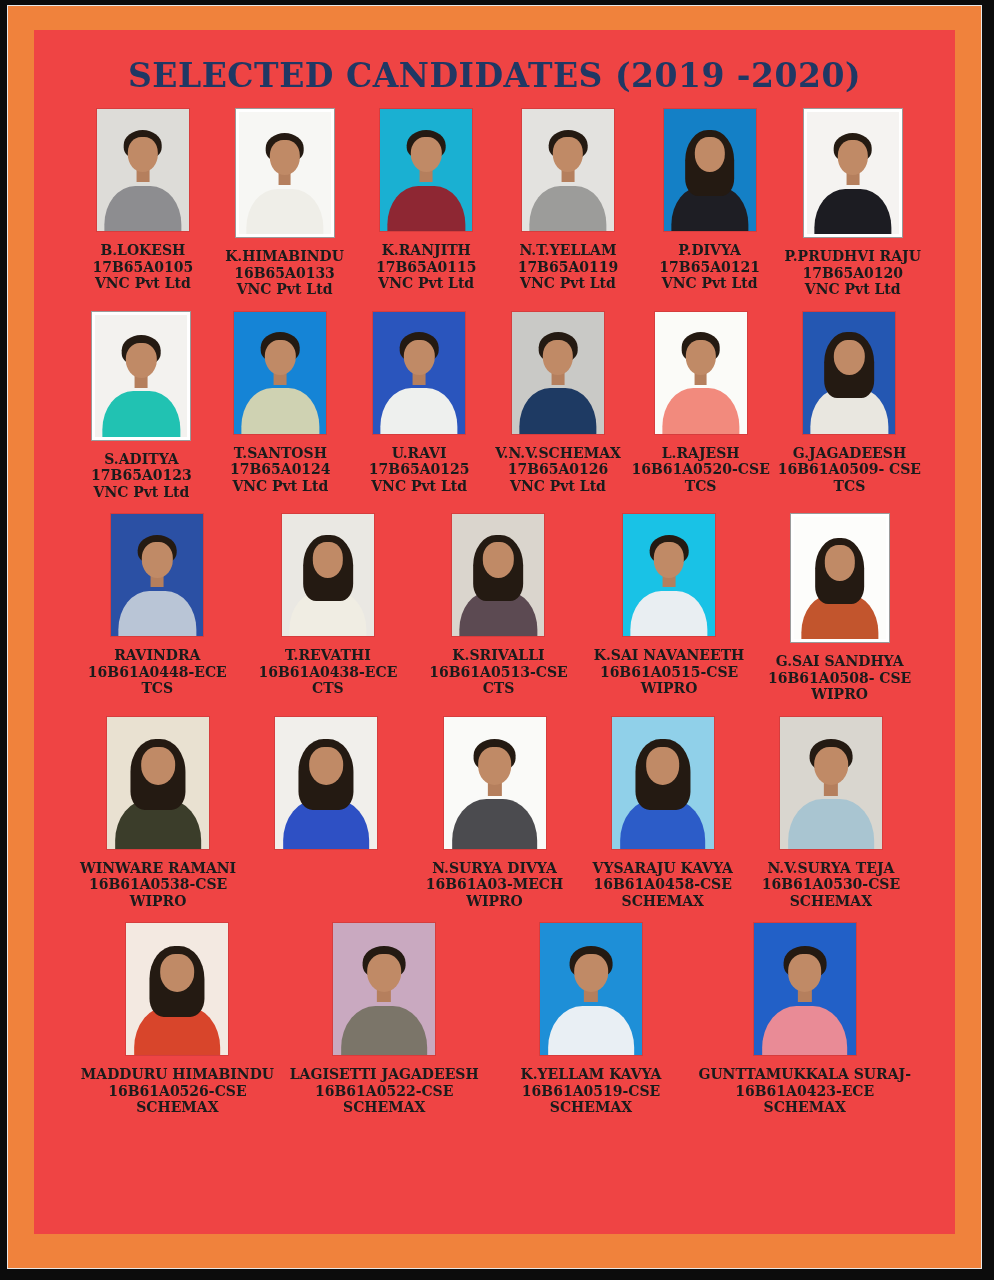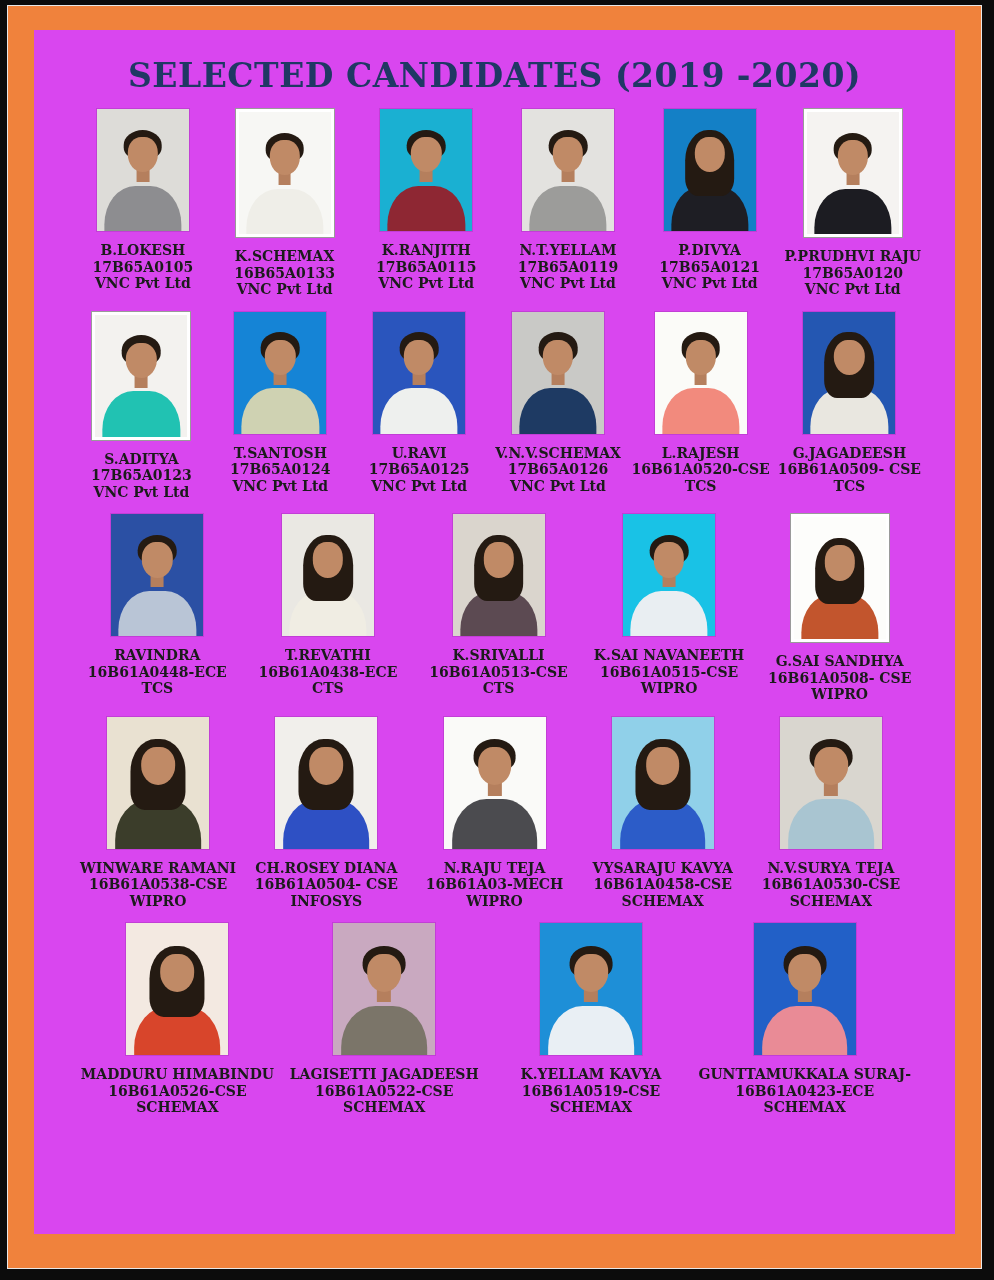--- a/index.html
+++ b/index.html
@@ -8,30 +8,30 @@
     background:#0c0c0c; overflow:hidden;
     font-family:"DejaVu Serif","Liberation Serif",serif;
   }
   .frame {
     position:absolute; left:8px; top:6px; right:13px; bottom:12px;
     background:var(--frame,#f0823c);
     box-shadow:0 0 0 1px #e8e8e8;
   }
   .sheet {
     position:absolute; left:26px; top:24px; right:26px; bottom:34px;
-    background:#d946ef; overflow:hidden;
+    background:#ef4444; overflow:hidden;
   }
   .title {
     margin:26px 10px 8px; text-align:center;
     font-size:33px; font-weight:bold; letter-spacing:0.5px;
     color:var(--title,#203864);
   }
   .grid { padding:6px 0 0 0; }
   .row {
-    display:flex; justify-content:center; align-items:flex-start;
+    display:flex; justify-content:flex-start; align-items:flex-start;
     margin:0 30px 14px 38px;
   }
   .row.cols-5 { margin:0 40px 14px 40px; }
   .row.cols-4 { margin:0 40px 14px 40px; }
   .card { flex:1 1 0; display:flex; flex-direction:column; align-items:center; padding:0 4px; }
   .photo {
     position:relative; width:92px; height:122px; overflow:hidden;
     box-shadow:0 0 0 1px rgba(0,0,0,0.10);
   }
   .row.big .photo { width:102px; height:132px; }
@@ -87,21 +87,21 @@
   </div>
 
   <div class="card">
     <div class="photo bordered" style="background: rgb(247, 247, 244);">
       <div class="torso" style="background: rgb(239, 238, 232);"></div>
       <div class="neck"></div>
       <div class="hair"></div>
       <div class="head"></div>
     </div>
     <div class="caption">
-      <div>K.SCHEMAX</div>
+      <div>K.HIMABINDU</div>
       <div>16B65A0133</div>
       <div>VNC Pvt Ltd</div>
     </div>
   </div>
 
   <div class="card">
     <div class="photo" style="background: rgb(26, 176, 210);">
       <div class="torso" style="background: rgb(142, 39, 51);"></div>
       <div class="neck"></div>
       <div class="hair"></div>
@@ -328,36 +328,31 @@
     </div>
   </div>
 
   <div class="card">
     <div class="photo long-hair" style="background: rgb(241, 239, 235);">
       <div class="torso" style="background: rgb(46, 80, 196);"></div>
       <div class="neck"></div>
       <div class="hair"></div>
       <div class="head"></div>
     </div>
-    <div class="caption">
-      <div>CH.ROSEY DIANA</div>
-      <div>16B61A0504- CSE</div>
-      <div>INFOSYS</div>
-    </div>
   </div>
 
   <div class="card">
     <div class="photo" style="background: rgb(250, 250, 248);">
       <div class="torso" style="background: rgb(75, 75, 79);"></div>
       <div class="neck"></div>
       <div class="hair"></div>
       <div class="head"></div>
     </div>
     <div class="caption">
-      <div>N.RAJU TEJA</div>
+      <div>N.SURYA DIVYA</div>
       <div>16B61A03-MECH</div>
       <div>WIPRO</div>
     </div>
   </div>
 
   <div class="card">
     <div class="photo long-hair" style="background: rgb(144, 208, 233);">
       <div class="torso" style="background: rgb(44, 92, 200);"></div>
       <div class="neck"></div>
       <div class="hair"></div>

